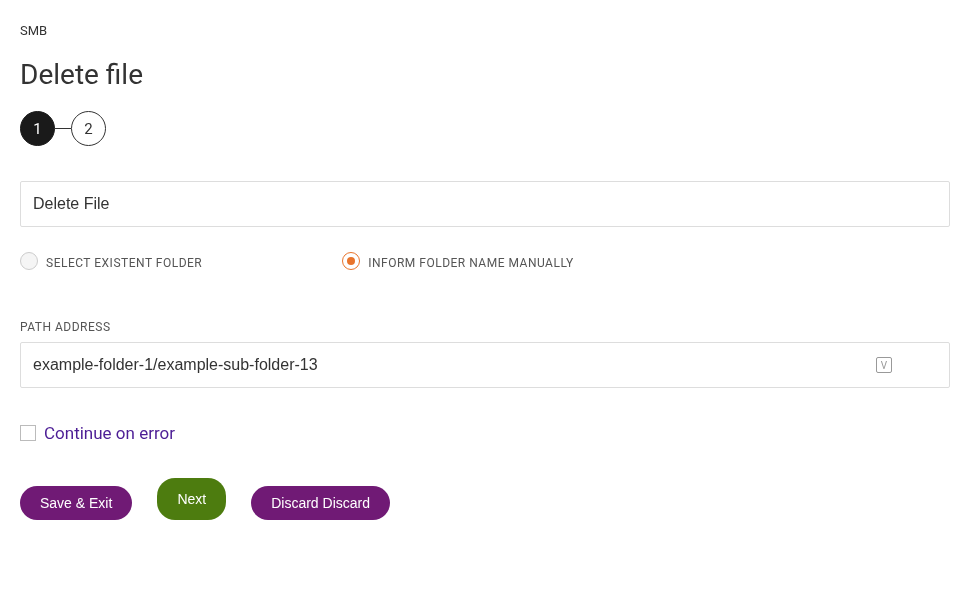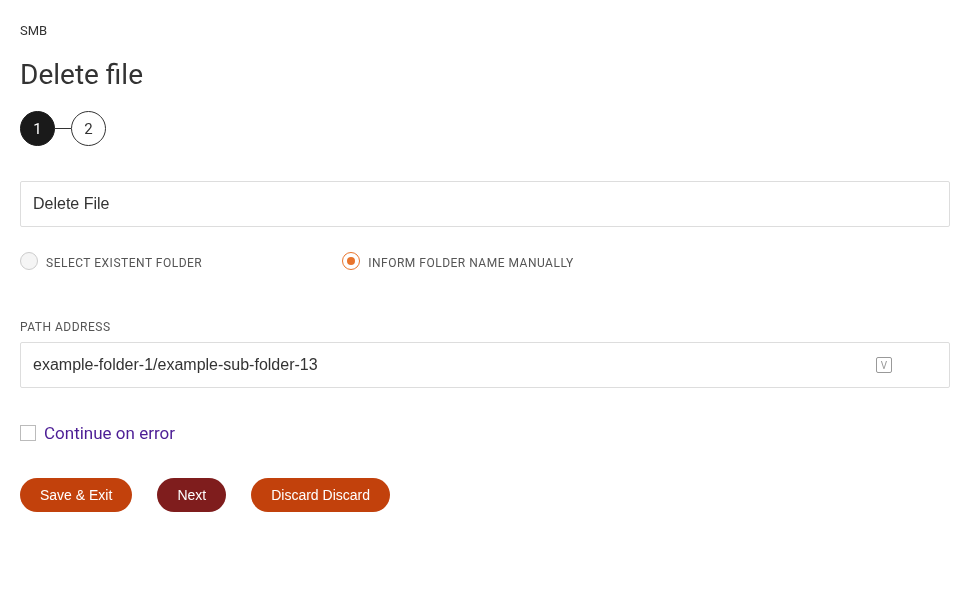--- a/index.html
+++ b/index.html
@@ -156,24 +156,25 @@
     }
     .btn {
       padding: 9px 20px;
       border: none;
       border-radius: 18px;
       font-size: 14px;
       color: #fff;
       cursor: pointer;
     }
     .btn-secondary {
-      background: #c2410c;
+      background: #701a75;
+      margin-top: 8px;
     }
     .btn-primary {
-      background: #7f1d1d;
+      background: #4d7c0f;
     }
   </style>
 </head>
 <body>
 
 
 
 <a class="breadcrumb">SMB</a>
 
 <h1 class="page-title">Delete file</h1>

